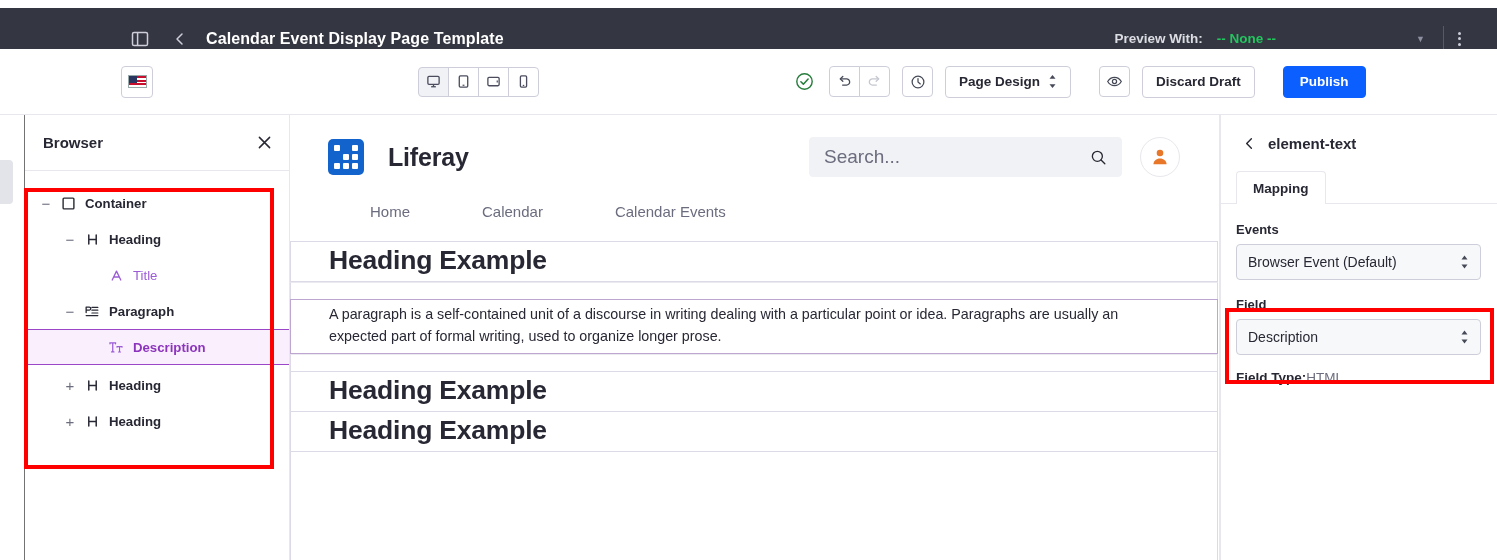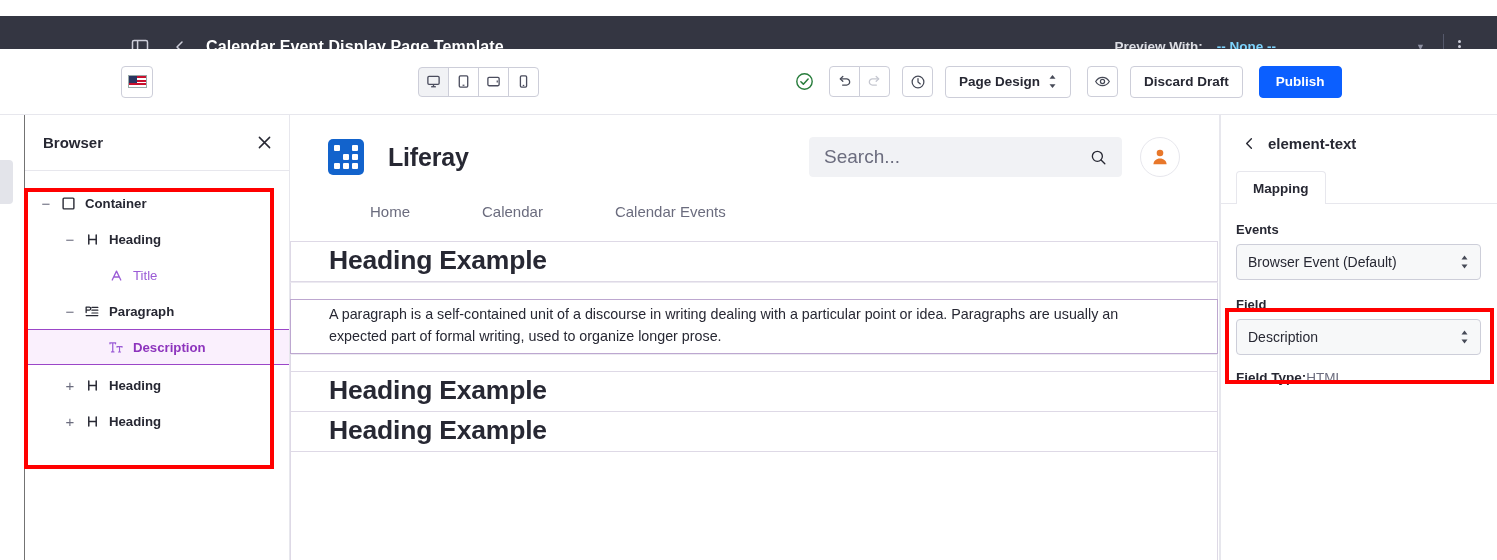--- a/index.html
+++ b/index.html
@@ -5,36 +5,36 @@
   * { box-sizing: border-box; margin: 0; padding: 0; }
   html, body {
     width: 1497px; height: 560px;
     font-family: "Liberation Sans", sans-serif;
     background: #fff; overflow: hidden;
   }
   #app { position: relative; width: 1497px; height: 560px; }
 
   
   .topbar {
-    position: absolute; left: 0; top: 16px; width: 1497px; height: 61px;
+    position: absolute; left: 0; top: 8px; width: 1497px; height: 61px;
     background: #343642; display: flex; align-items: center;
   }
   .tb-icon-btn {
     width: 32px; height: 32px; display: flex; align-items: center; justify-content: center;
     color: #cdced9; cursor: pointer; border-radius: 4px;
   }
   .tb-sidebar-toggle { margin-left: 124px; }
   .tb-back { margin-left: 8px; }
   .tb-title {
     margin-left: 10px; color: #fff; font-size: 16px; font-weight: bold;
     letter-spacing: .1px; white-space: nowrap;
   }
   .tb-right { margin-left: auto; display: flex; align-items: center; height: 100%; }
   .tb-preview-label { color: #dcdde3; font-size: 13.5px; font-weight: bold; }
-  .tb-preview-value { color: #7dd3fc; font-size: 13.5px; font-weight: bold; margin-left: 14px; }
+  .tb-preview-value { color: #22c55e; font-size: 13.5px; font-weight: bold; margin-left: 14px; }
   .tb-caret { margin-left: 140px; color: #8e90a1; font-size: 9px; }
   .tb-sep { width: 1px; height: 26px; background: #55596b; margin: 0 14px 0 18px; }
   .tb-kebab { display: flex; flex-direction: column; gap: 2.5px; align-items: center;
               cursor: pointer; margin-right: 36px; }
   .tb-kebab i { width: 3px; height: 3px; background: #cdced9; border-radius: 50%; display: block; }
 
   
   .toolbar {
     position: absolute; left: 0; top: 49px; width: 1497px; height: 66px;
     background: #fff; border-bottom: 1px solid #e7e7ed;
@@ -72,21 +72,21 @@
   .seg .sbtn:last-child { border-radius: 0 4px 4px 0; }
   .seg .sbtn.disabled { color: #c5c7d0; cursor: default; }
   .icon-box {
     width: 31px; height: 31px; border: 1px solid #cdced9; border-radius: 4px;
     background: #fff; display: flex; align-items: center; justify-content: center;
     cursor: pointer; color: #464a57; margin-right: 12px;
   }
   .btn-outline {
     height: 32px; border: 1px solid #cdced9; border-radius: 4px; background: #fff;
     color: #272833; font-size: 13.5px; font-weight: bold; padding: 0 13px;
-    display: flex; align-items: center; cursor: pointer; margin-right: 16px; text-align: right;
+    display: flex; align-items: center; cursor: pointer; margin-right: 28px; text-align: right;
   }
   .btn-outline .updown { margin-left: 8px; font-size: 10px; color: #464a57;
       display:flex; flex-direction:column; line-height: 6px; }
   .btn-primary {
     height: 32px; border: 1px solid #0b5fff; border-radius: 4px; background: #0b5fff;
     color: #fff; font-size: 13.5px; font-weight: bold; padding: 0 16px;
     display: flex; align-items: center; cursor: pointer;
   }
 
   

